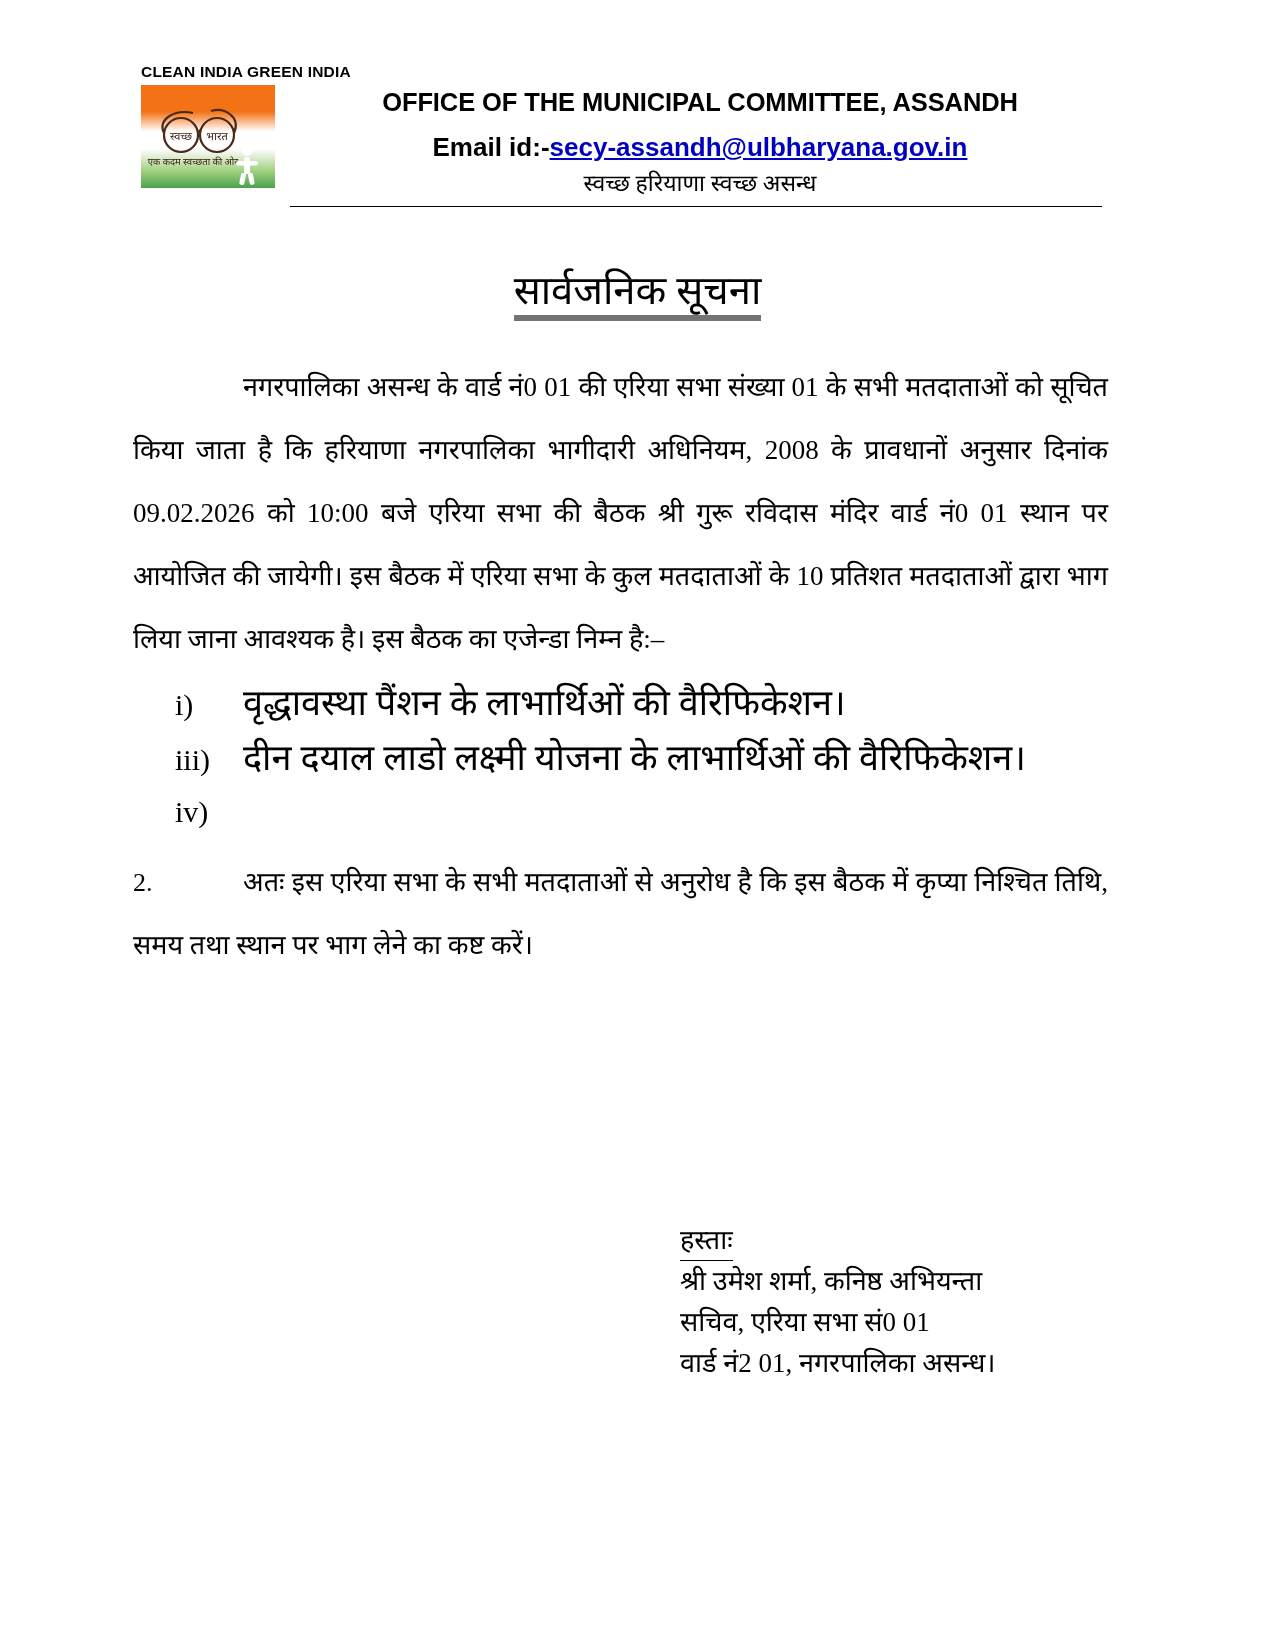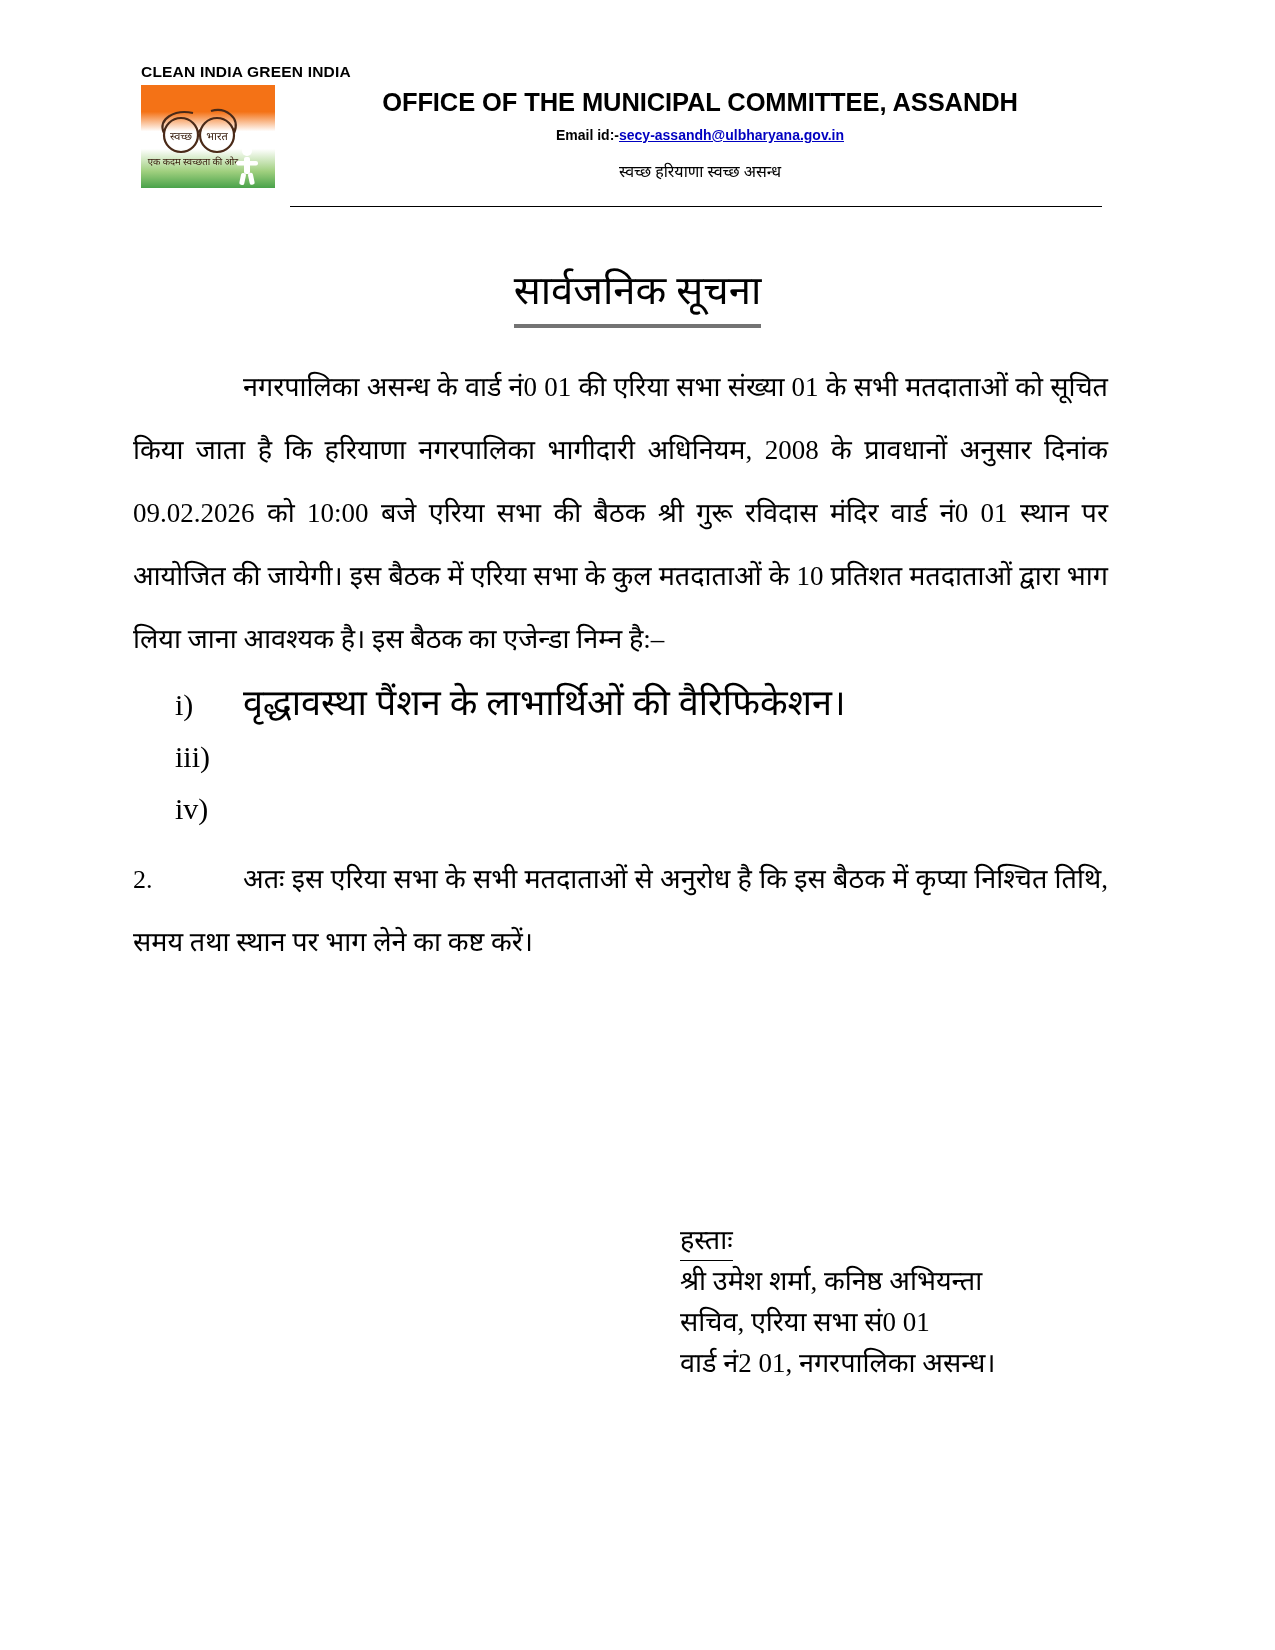--- a/index.html
+++ b/index.html
@@ -70,32 +70,32 @@
     font-family: "Liberation Sans", "DejaVu Sans", sans-serif;
     font-weight: bold;
     font-size: 25.5px;
     letter-spacing: -0.1px;
     line-height: 32px;
     white-space: nowrap;
   }
   .email-line {
     font-family: "Liberation Sans", "DejaVu Sans", sans-serif;
     font-weight: bold;
-    font-size: 14px;
+    font-size: 26px;
     line-height: 30px;
-    margin-top: 2px;
+    margin-top: 14px;
     white-space: nowrap;
   }
   .email-link {
     color: #0000c0;
     text-decoration: underline;
   }
   .hindi-sub {
     font-family: "Liberation Serif", "DejaVu Serif", serif;
-    font-size: 16px;
+    font-size: 23px;
     line-height: 32px;
     margin-top: 6px;
     white-space: nowrap;
   }
 
   .head-rule {
     position: absolute;
     left: 290px;
     top: 206px;
     width: 812px;
@@ -107,22 +107,22 @@
   .doc-title {
     position: absolute;
     left: 0;
     top: 268px;
     width: 1275px;
     text-align: center;
     font-size: 40px;
     line-height: 46px;
   }
   .doc-title span {
-    border-bottom: 4px solid #737373;
-    padding-bottom: 11px;
+    border-bottom: 6px solid #737373;
+    padding-bottom: 2px;
   }
 
   
   .body-wrap {
     position: absolute;
     left: 133px;
     top: 356px;
     width: 975px;
   }
 
@@ -238,20 +238,21 @@
 
     <p class="para indent-1">नगरपालिका असन्ध के वार्ड नं0 01 की एरिया सभा संख्या 01 के सभी मतदाताओं को सूचित किया जाता है कि हरियाणा नगरपालिका भागीदारी अधिनियम, 2008 के प्रावधानों अनुसार दिनांक 09.02.2026 को 10:00 बजे एरिया सभा की बैठक श्री गुरू रविदास मंदिर वार्ड नं0 01 स्थान पर आयोजित की जायेगी। इस बैठक में एरिया सभा के कुल मतदाताओं के 10 प्रतिशत मतदाताओं द्वारा भाग लिया जाना आवश्यक है। इस बैठक का एजेन्डा निम्न है:–</p>
 
     <ul class="agenda">
       <li class="agenda-item">
         <span class="agenda-num">i)</span>
         <span class="agenda-text">वृद्धावस्था पैंशन के लाभार्थिओं की वैरिफिकेशन।</span>
       </li>
       <li class="agenda-item">
         <span class="agenda-num">iii)</span>
+        <span class="agenda-text">दीन दयाल लाडो लक्ष्मी योजना के लाभार्थिओं की वैरिफिकेशन।</span>
       </li>
       <li class="agenda-item">
         <span class="agenda-num">iv)</span>
       </li>
     </ul>
 
     <p class="para para-2"><span class="num">2.</span><span>अतः इस एरिया सभा के सभी मतदाताओं से अनुरोध है कि इस बैठक में कृप्या निश्चित तिथि, समय तथा स्थान पर भाग लेने का कष्ट करें।</span></p>
   </div>
 
   <div class="signature">

